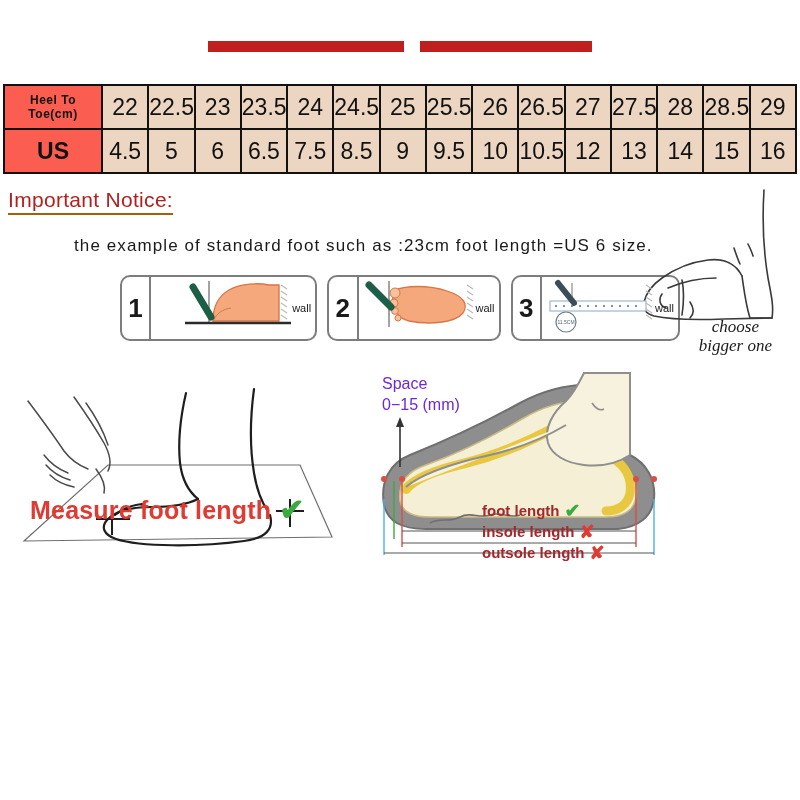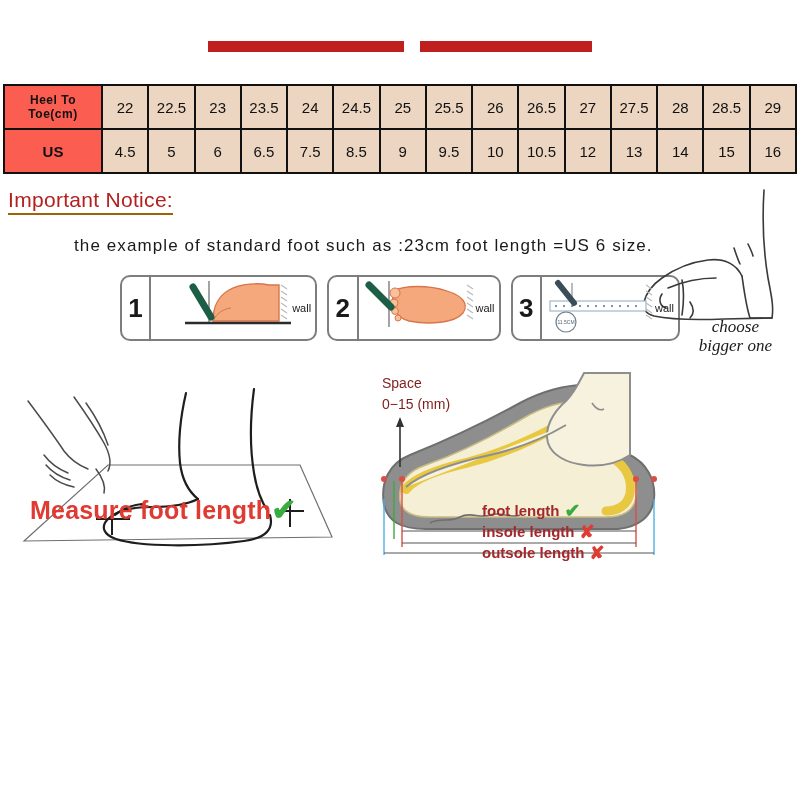--- a/index.html
+++ b/index.html
@@ -21,21 +21,21 @@
     font-family:"Liberation Sans", sans-serif;font-weight:400;
   }
   .title-text span{padding:0 10px;}
   
   .size-table{
     width:794px;margin:6px auto 0 auto;border-collapse:collapse;
     table-layout:fixed;
   }
   .size-table td{
     border:2px solid #111;text-align:center;vertical-align:middle;
-    height:42px;font-size:15px;color:#111;padding:0;
+    height:42px;font-size:23px;color:#111;padding:0;
   }
   td.rowlabel{
     background:#fb5d51;width:96px;font-weight:700;
   }
   td.rowlabel.small{font-size:12px;letter-spacing:.5px;font-weight:700;}
   td.beige{background:#ecd6c2;}
   td.cyan{background:#2bc4f4;}
   
   .notice{position:relative;margin-top:14px;padding-left:8px;}
   .notice-title{
@@ -78,24 +78,24 @@
     position:absolute;right:4px;top:50%;transform:translateY(-50%);
     font-size:11px;font-weight:400;color:#1a1a1a;
   }
   
   .bottom{display:flex;margin-top:18px;}
   .bottom-left{width:370px;position:relative;height:210px;}
   .bottom-right{flex:1;position:relative;height:210px;}
   .measure-cap{
     position:absolute;left:30px;bottom:44px;
     color:#e03b33;font-size:25px;font-weight:700;letter-spacing:.2px;
-    display:flex;align-items:center;white-space:nowrap;
+    display:flex;align-items:center;gap:8px;white-space:nowrap;
   }
   .space-lbl{
-    position:absolute;left:12px;top:14px;color:#7f1d1d;font-size:14px;
+    position:absolute;left:12px;top:14px;color:#6d28d9;font-size:16px;
     line-height:21px;white-space:nowrap;
   }
   .len-labels{
     position:absolute;left:112px;bottom:6px;
     color:#a3272b;font-size:15px;font-weight:700;line-height:21px;
   }
   .len-row{display:flex;align-items:center;gap:5px;white-space:nowrap;}
   .tick{color:#3aab3f;font-size:19px;font-weight:700;line-height:1;}
   .cross{color:#e03b33;font-size:18px;font-weight:700;line-height:1;}
   .chk-big{color:#3aab3f;font-size:30px;line-height:1;font-weight:700;}

